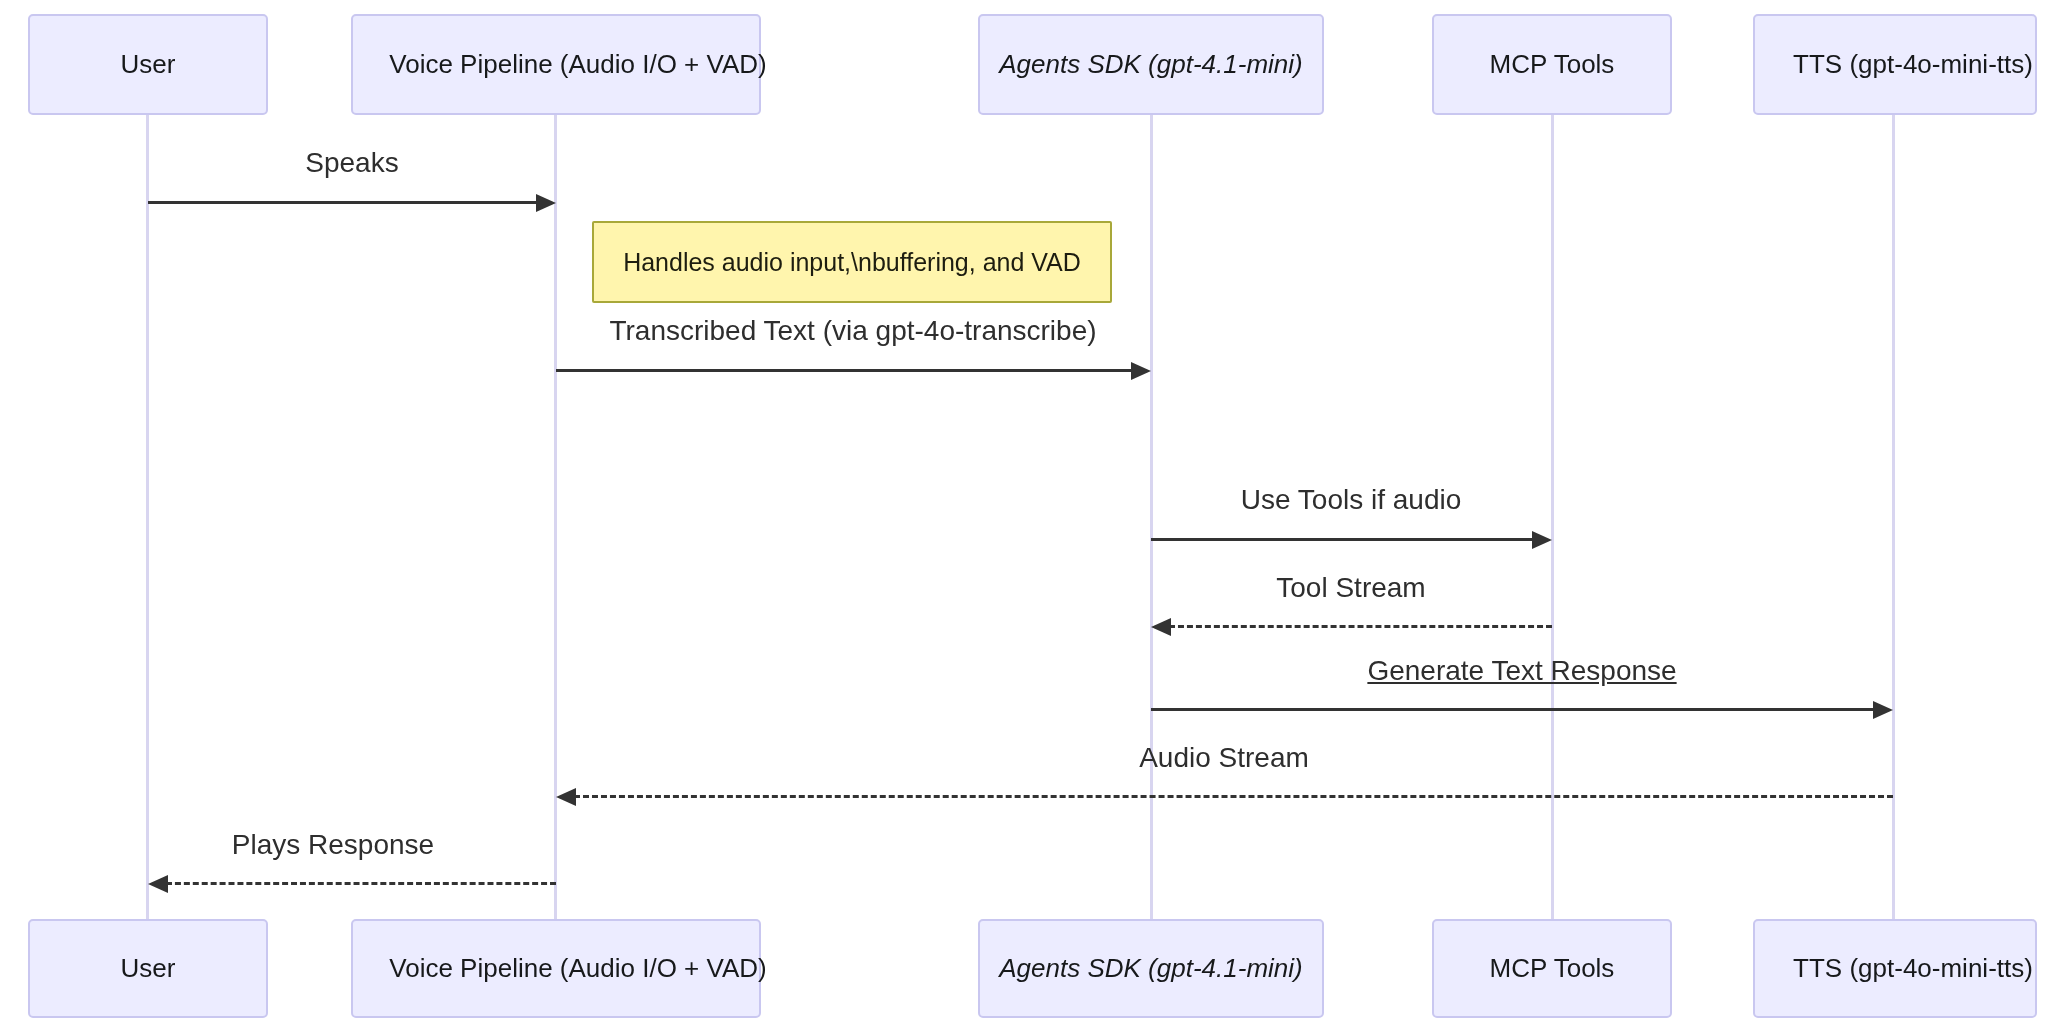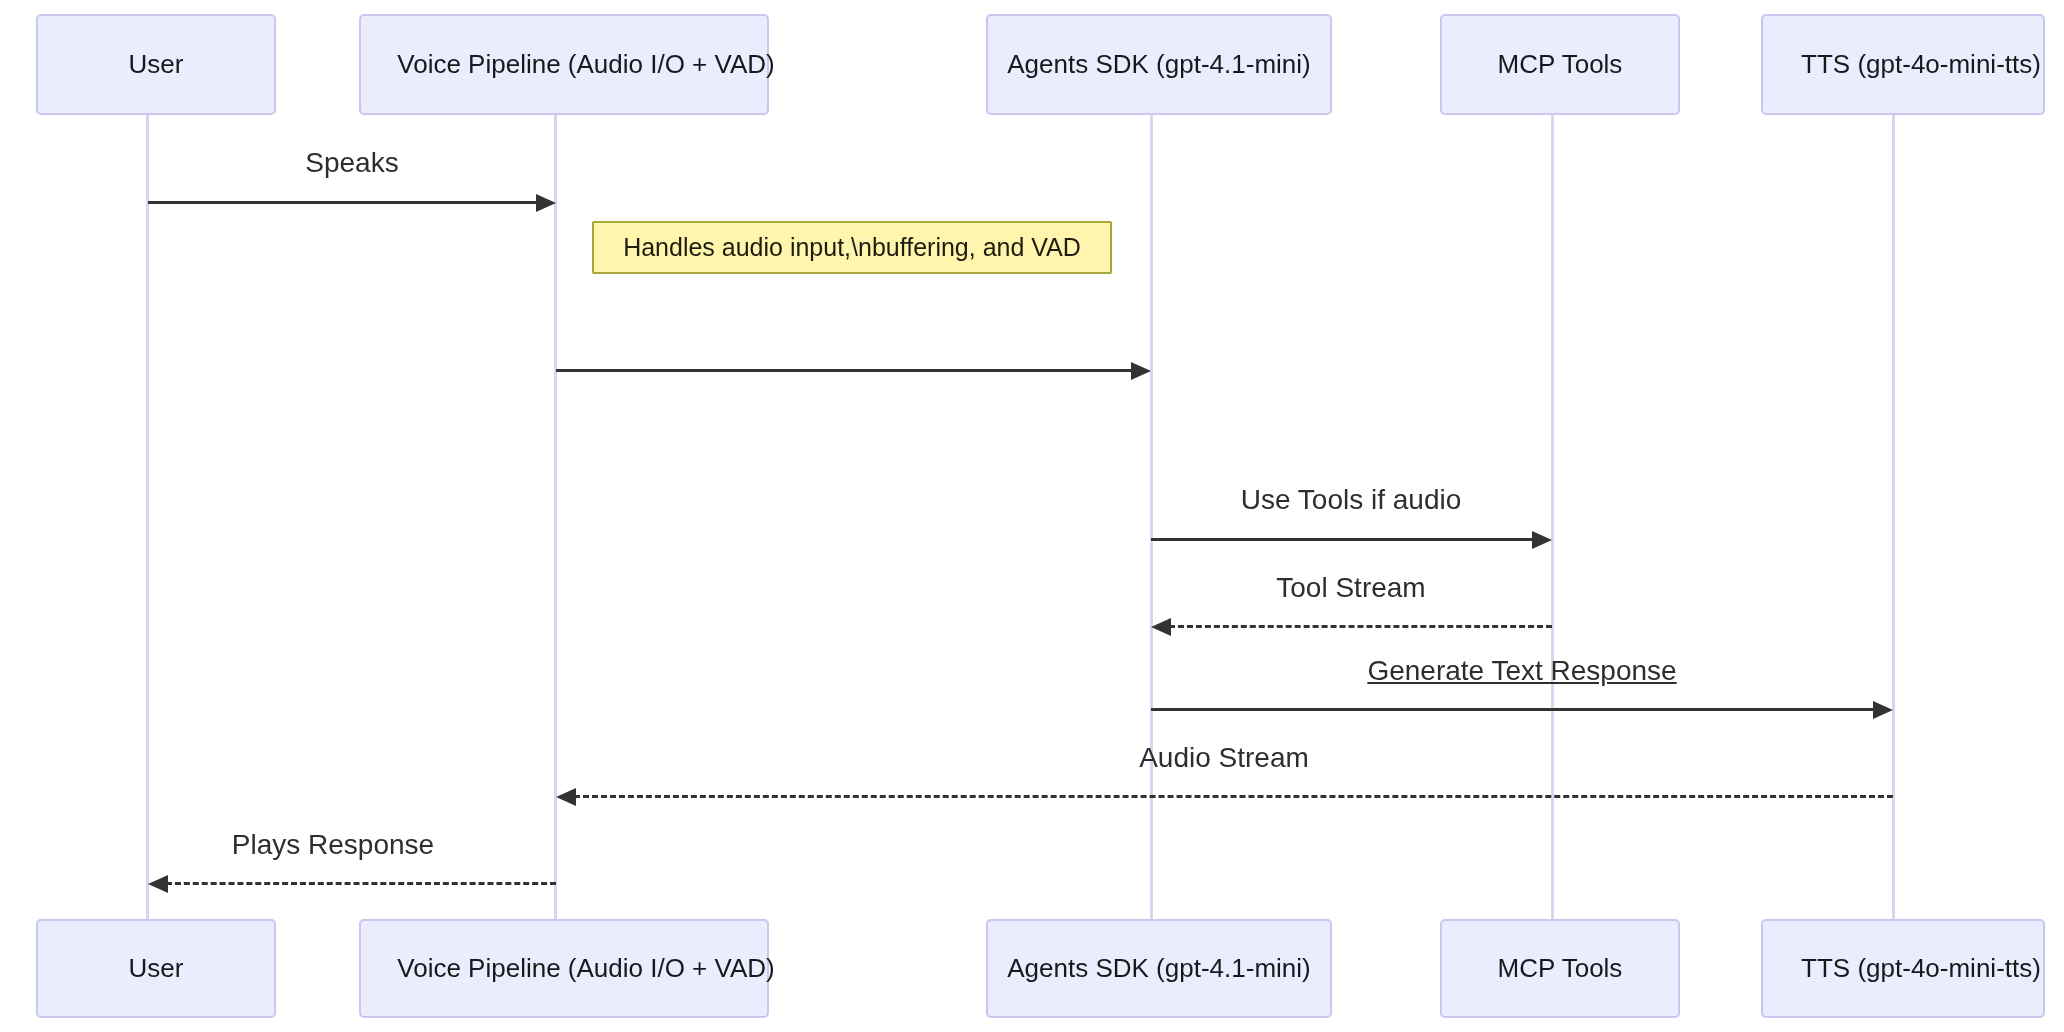--- a/index.html
+++ b/index.html
@@ -31,27 +31,26 @@
     background: var(--actor-fill, #ECECFF);
     border: 2px solid var(--actor-border, #c9c7f0);
     border-radius: 5px;
     display: flex;
     align-items: center;
     justify-content: center;
     font-size: 26px;
     color: var(--actor-text, #17191b);
     box-sizing: border-box;
     white-space: nowrap;
-    margin-left: 8px;
   }
   .actor.top    { top: 14px;  height: 101px; }
   .actor.bottom { top: 919px; height: 99px; }
   .ab-user   { left: 28px;   width: 240px; }
   .ab-voice  { left: 351px;  width: 410px; padding-left: 44px; }
-  .ab-agents { left: 978px;  width: 346px; }
+  .ab-agents { left: 978px;  width: 346px; font-style: italic; }
   .ab-mcp    { left: 1432px; width: 240px; }
   .ab-tts    { left: 1753px; width: 284px; padding-left: 36px; }
 
   
   .mlabel {
     position: absolute;
     transform: translate(-50%, -50%);
     font-size: 28px;
     color: var(--message-text, #2e2e2e);
     white-space: nowrap;
@@ -77,21 +76,21 @@
     border: 2px solid var(--note-border, #a8a839);
     display: flex;
     align-items: center;
     justify-content: center;
     font-size: 25px;
     color: var(--note-text, #1d1d10);
     box-sizing: border-box;
     white-space: nowrap;
     border-radius: 2px;
   }
-  .note-1 { left: 592px;  top: 221px; width: 520px; height: 53px; }
+  .note-1 { left: 592px;  top: 221px; width: 520px; height: 82px; }
   .note-2 { left: 1187px; top: 385px; width: 341px; height: 61px; }
 
   
   .m1-line  { left: 148px;  top: 201px; width: 388px; }
   .m1-head  { left: 536px;  top: 194px; }
   .m1-label { left: 352px;  top: 163px; }
 
   .m2-line  { left: 556px;  top: 369px; width: 575px; }
   .m2-head  { left: 1131px; top: 362px; }
   .m2-label { left: 853px;  top: 331px; }
@@ -132,20 +131,21 @@
   <div class="actor top ab-agents">Agents SDK (gpt-4.1-mini)</div>
   <div class="actor top ab-mcp">MCP Tools</div>
   <div class="actor top ab-tts">TTS (gpt-4o-mini-tts)</div>
 
   <div class="mlabel m1-label">Speaks</div>
   <div class="mline solid m1-line"></div>
   <div class="head head-r m1-head"></div>
 
   <div class="note note-1">Handles audio input,\nbuffering, and VAD</div>
 
+  <div class="mlabel m2-label">Transcribed Text (via gpt-4o-transcribe)</div>
   <div class="mline solid m2-line"></div>
   <div class="head head-r m2-head"></div>
 
 
   <div class="mlabel m3-label">Use Tools if audio</div>
   <div class="mline solid m3-line"></div>
   <div class="head head-r m3-head"></div>
 
   <div class="mlabel m4-label">Tool Stream</div>
   <div class="mline dashed m4-line"></div>

